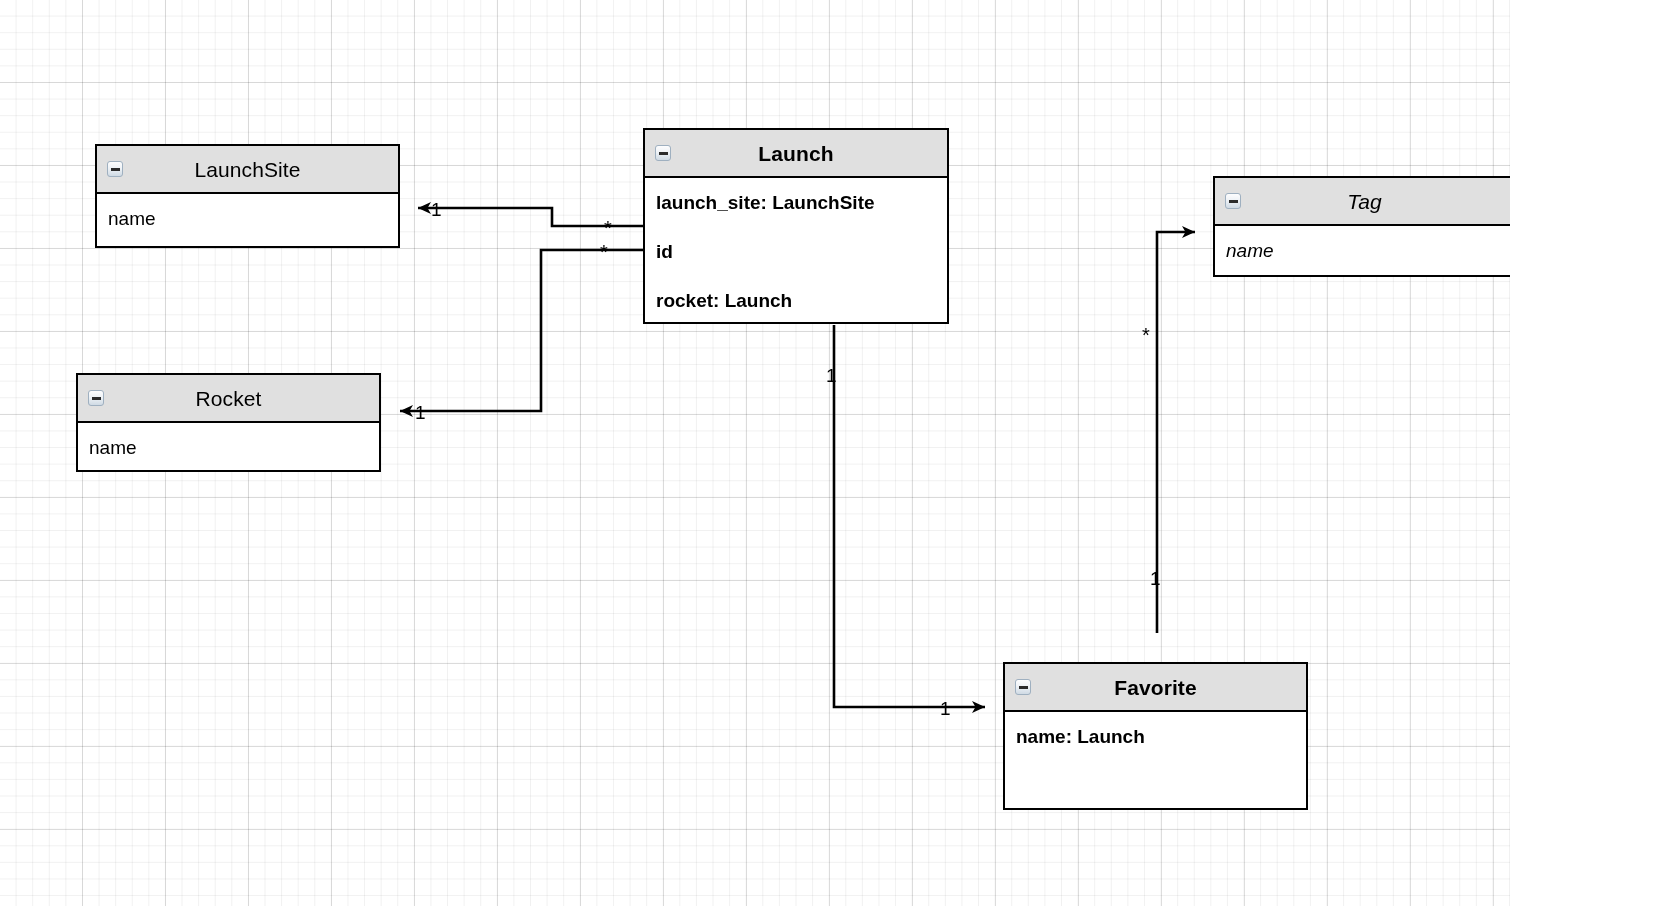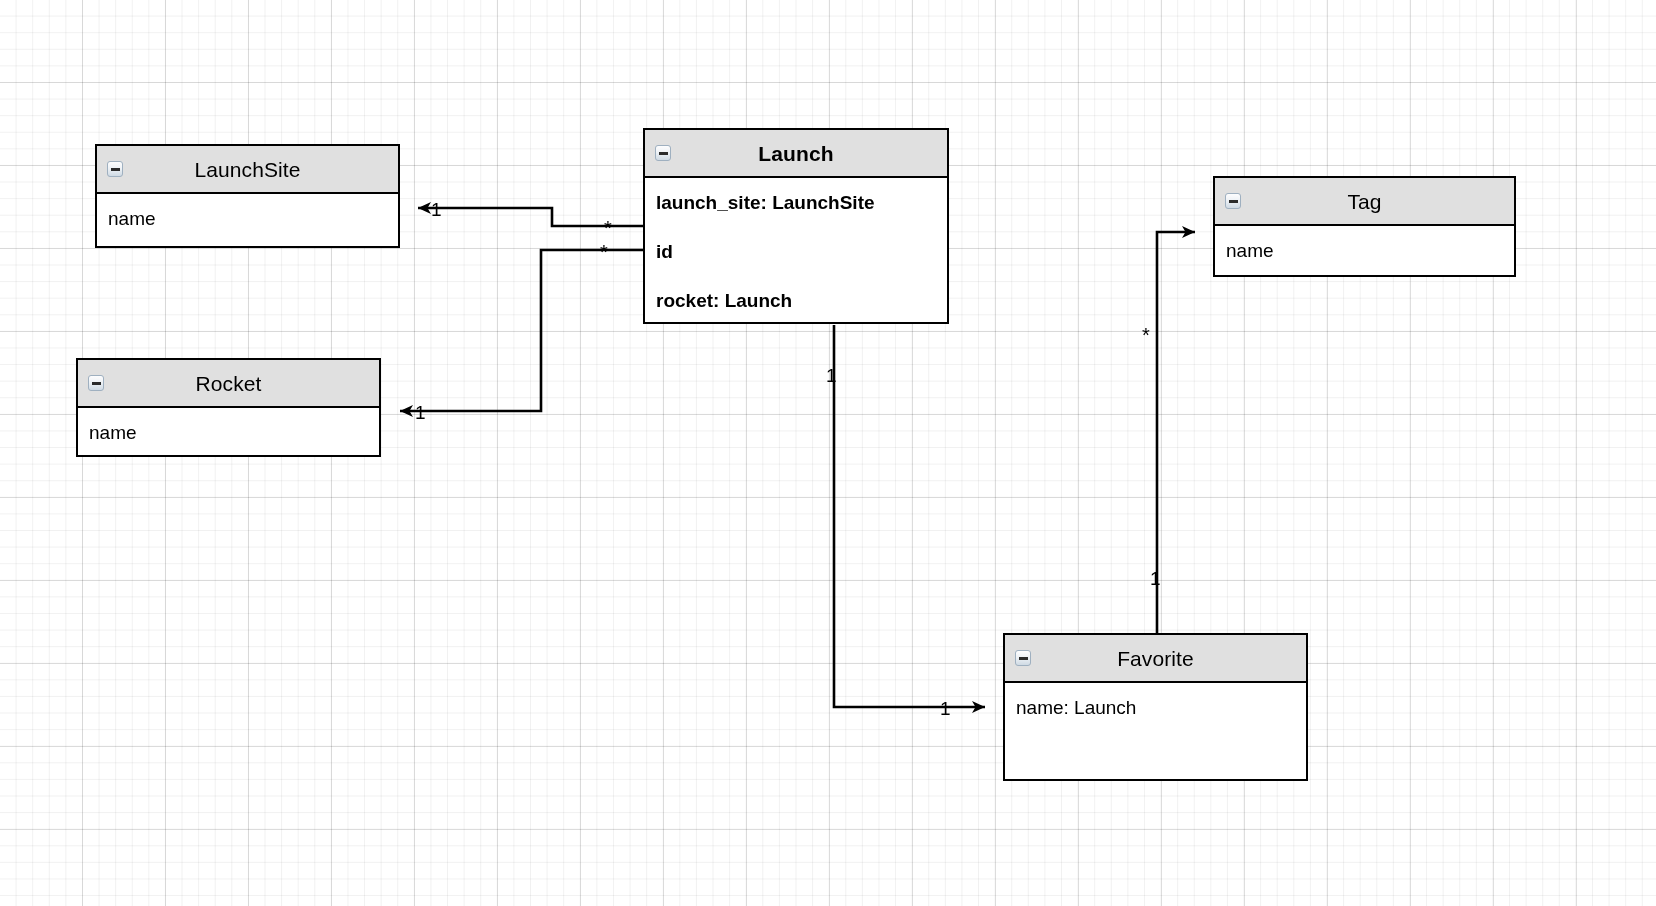--- a/index.html
+++ b/index.html
@@ -2,21 +2,21 @@
 <html><head>
 <meta charset="utf-8">
 <style>
   html, body {
     margin: 0;
     padding: 0;
     background: #ffffff;
   }
   #canvas {
     position: relative;
-    width: 1656px;
+    width: 1510px;
     height: 906px;
     overflow: hidden;
     background-color: #ffffff;
     background-image:
       linear-gradient(to right, rgba(0,0,0,0.055) 1px, transparent 1px),
       linear-gradient(to bottom, rgba(0,0,0,0.055) 1px, transparent 1px),
       linear-gradient(to right, rgba(0,0,0,0.105) 1px, transparent 1px),
       linear-gradient(to bottom, rgba(0,0,0,0.105) 1px, transparent 1px);
     background-size: 16.6px 16.6px, 16.6px 16.6px, 83px 83px, 83px 83px;
     background-position: -1px -1px, -1px -1px, -1px -1px, -1px -1px;
@@ -139,41 +139,41 @@
       <span class="collapse-icon"></span>
       <span class="uml-title">Launch</span>
     </div>
     <div class="uml-attrs">
       <div class="uml-attr">launch_site: LaunchSite</div>
       <div class="uml-attr">id</div>
       <div class="uml-attr">rocket: Launch</div>
     </div>
   </div>
 
-  <div class="uml-class" style="left:1213px; top:176px; width:303px; height:101px;">
+  <div class="uml-class" style="left:1213px; top:176px; width:303px; height:101px;font-style:italic;">
     <div class="uml-header">
       <span class="collapse-icon"></span>
       <span class="uml-title">Tag</span>
     </div>
     <div class="uml-attrs">
       <div class="uml-attr">name</div>
     </div>
   </div>
 
-  <div class="uml-class" style="left:76px; top:358px; width:305px; height:99px;">
+  <div class="uml-class" style="left:76px; top:373px; width:305px; height:99px;">
     <div class="uml-header">
       <span class="collapse-icon"></span>
       <span class="uml-title">Rocket</span>
     </div>
     <div class="uml-attrs">
       <div class="uml-attr">name</div>
     </div>
   </div>
 
-  <div class="uml-class" style="left:1003px; top:633px; width:305px; height:148px;">
+  <div class="uml-class" style="left:1003px; top:662px; width:305px; height:148px;font-weight:bold;">
     <div class="uml-header">
       <span class="collapse-icon"></span>
       <span class="uml-title">Favorite</span>
     </div>
     <div class="uml-attrs">
       <div class="uml-attr">name: Launch</div>
     </div>
   </div>
 
   <span class="mult-label" style="left:431px; top:200px;">1</span>

